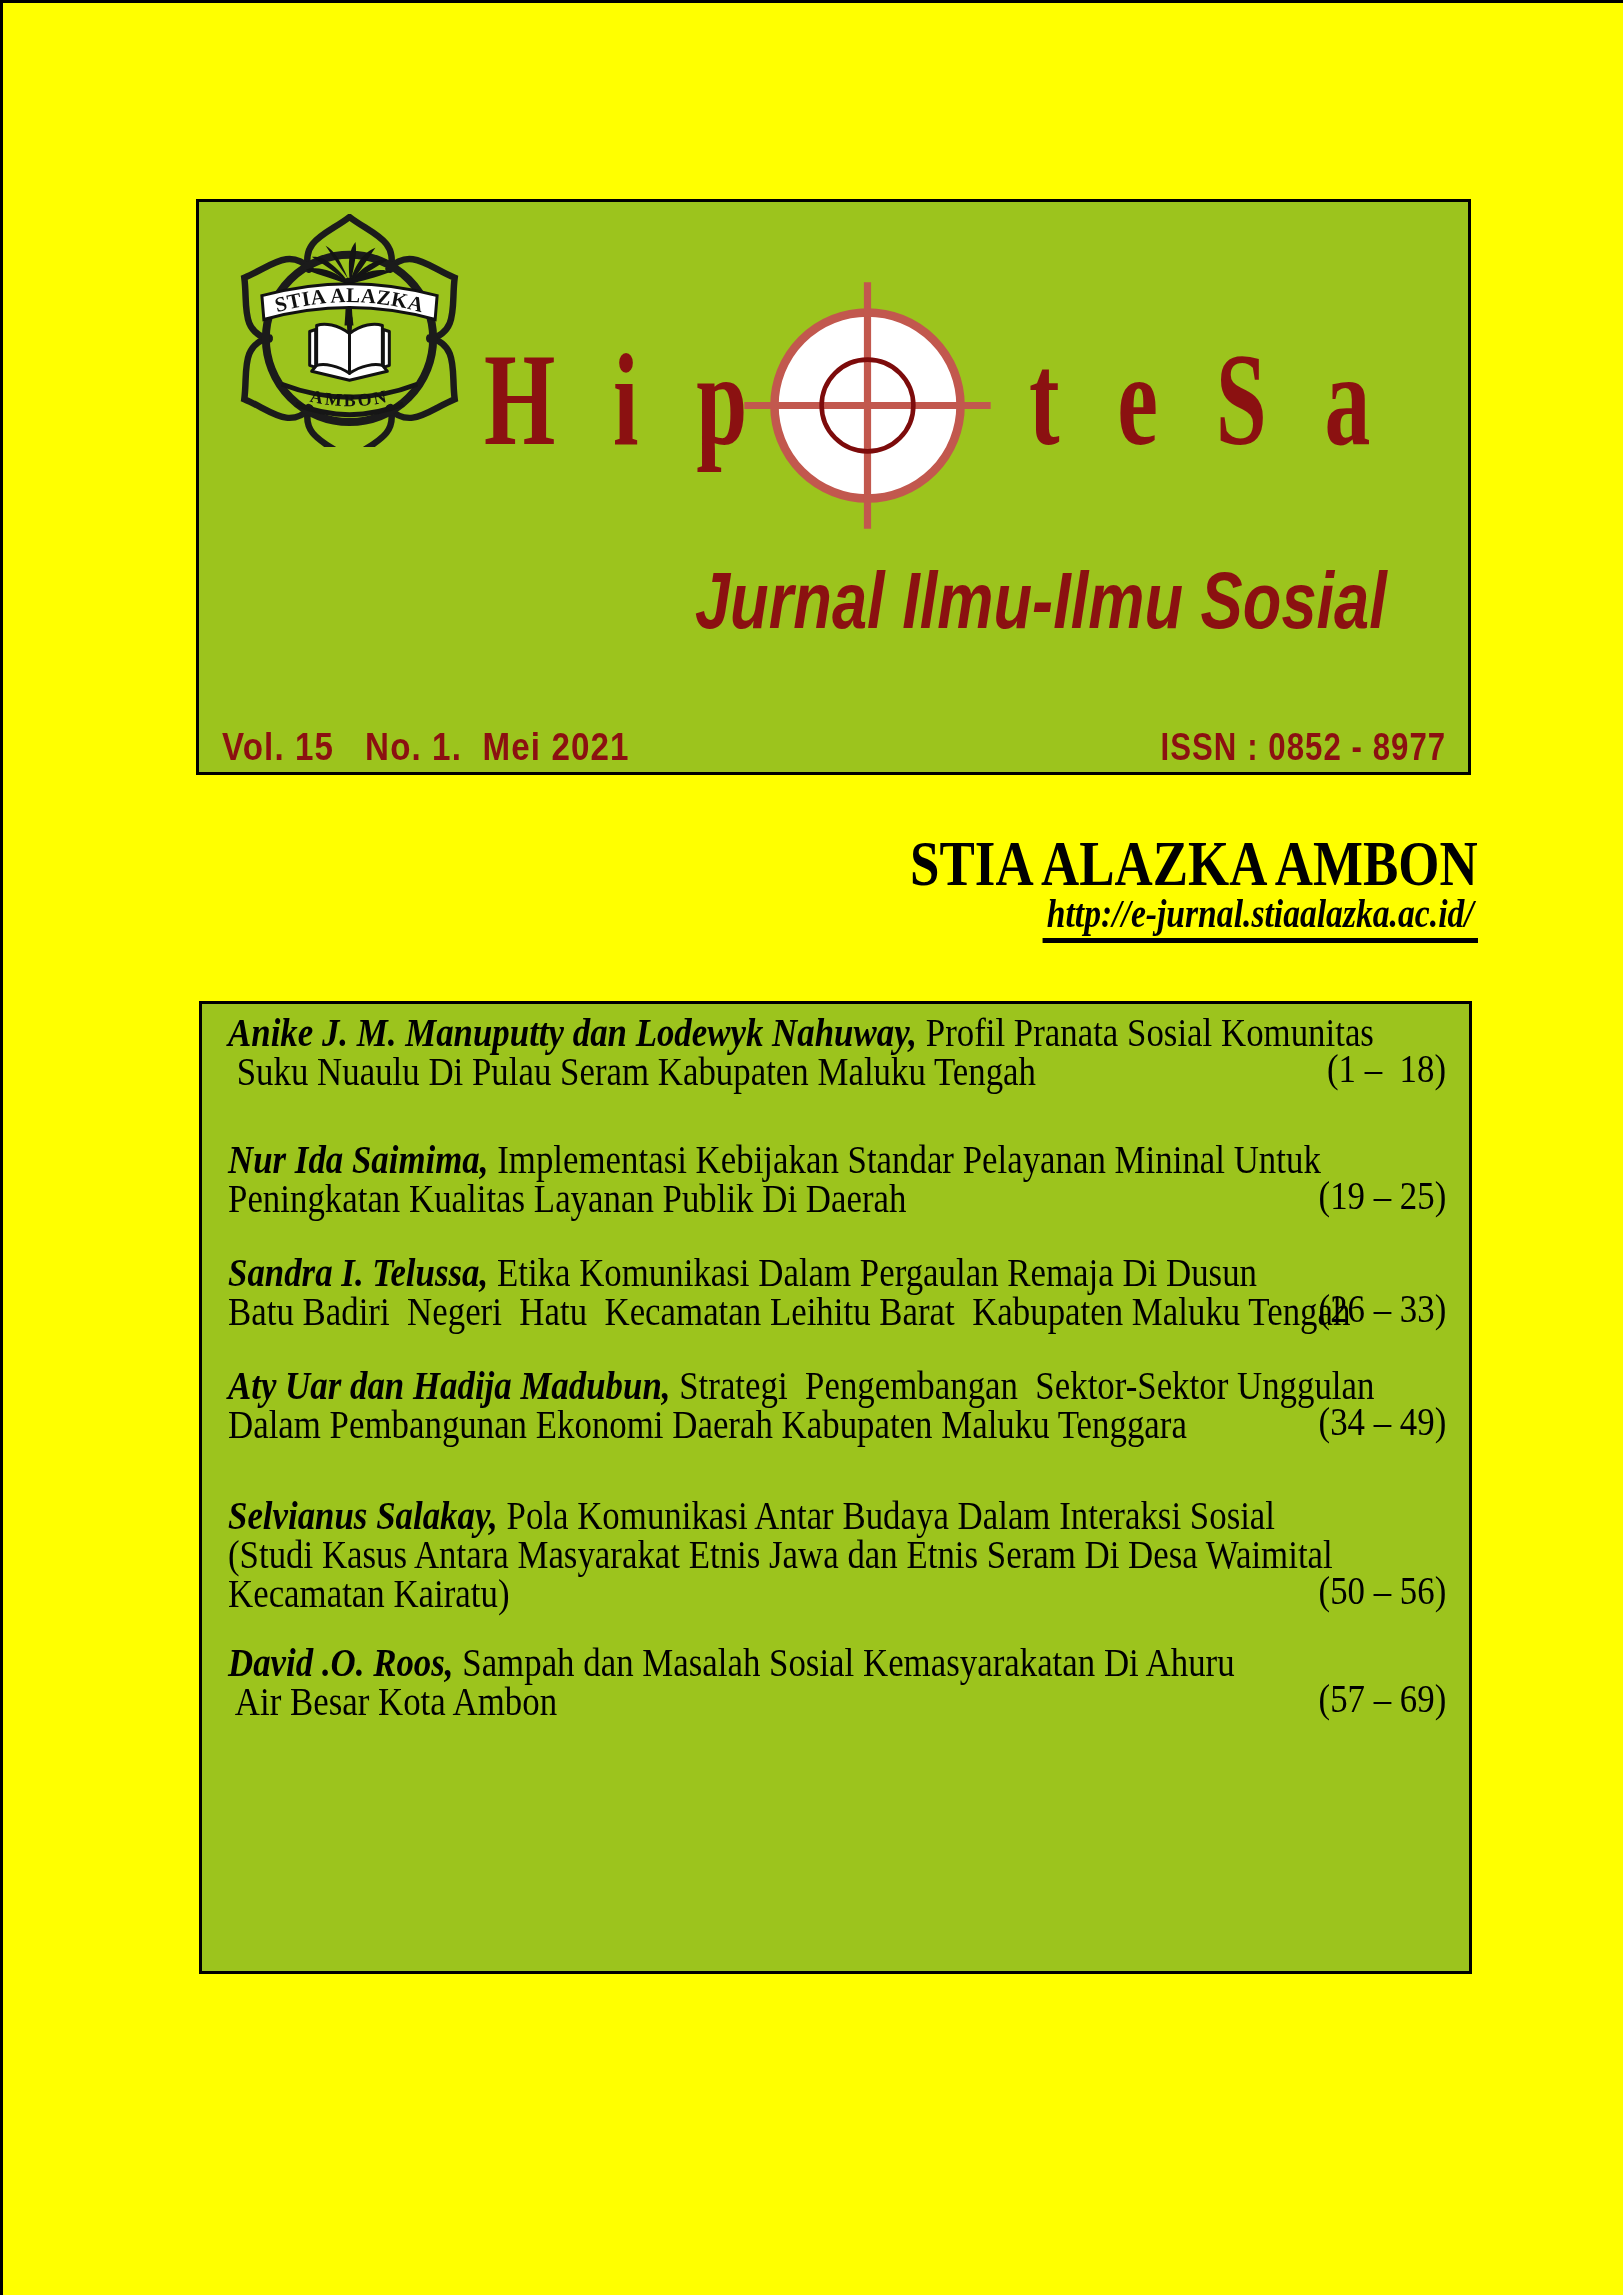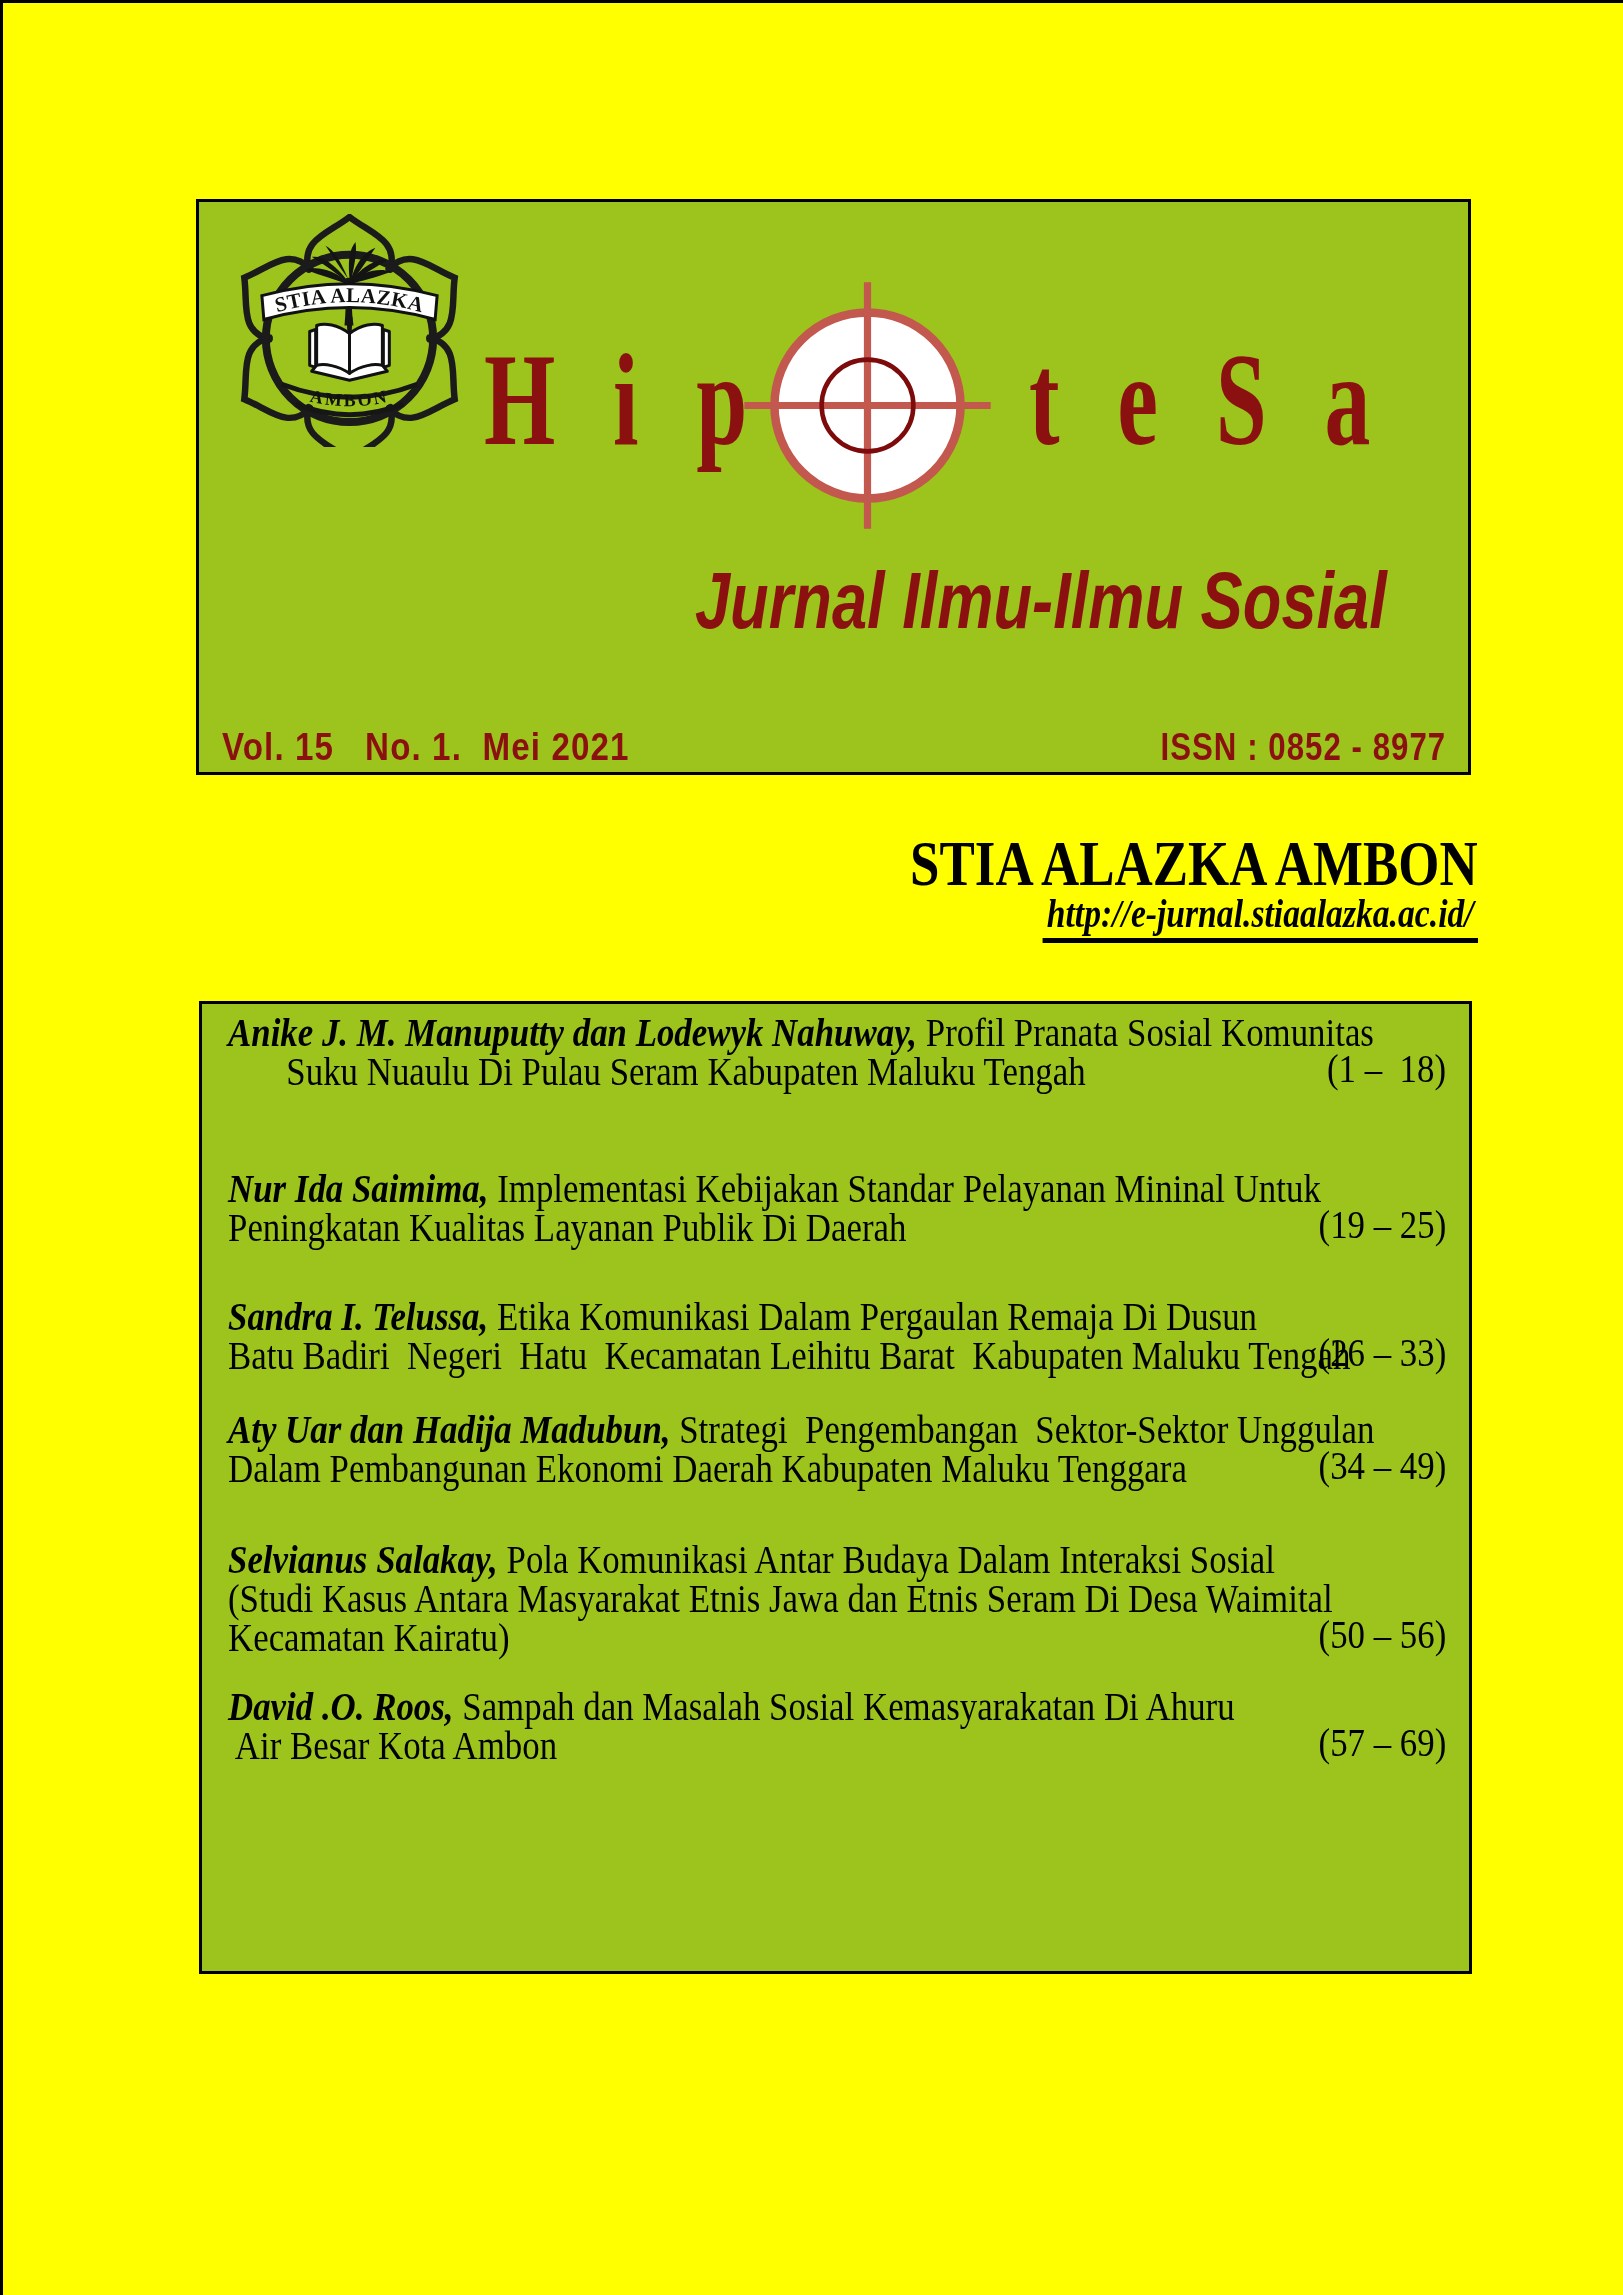--- a/index.html
+++ b/index.html
@@ -58,22 +58,22 @@
   .publisher-url{
     position:absolute;right:145px;top:890px;
     font-family:"Liberation Serif", serif;font-weight:bold;font-style:italic;
     font-size:41px;line-height:1;color:#000;white-space:pre;
     padding:0 5.2px 3.9px 5.2px;border-bottom:5.9px solid #000;
     transform:scaleX(0.82);transform-origin:right top;
   }
 
   
   .toc-entry{position:relative;padding-right:209px;}
-  .toc-entry:nth-of-type(1){margin-bottom:78px;text-align:right;}
-  .toc-entry:nth-of-type(2){margin-bottom:50px;}
+  .toc-entry:nth-of-type(1){margin-bottom:49px;}
+  .toc-entry:nth-of-type(2){margin-bottom:35px;}
   .toc-entry:nth-of-type(3){margin-bottom:35px;}
   .toc-entry:nth-of-type(4){margin-bottom:52px;text-align:right;}
   .toc-entry:nth-of-type(5){margin-bottom:30px;}
   .toc-entry:nth-of-type(6){margin-bottom:14.4px;}
   .toc-entry:nth-of-type(7){margin-bottom:37px;}
   .toc-line{
     margin:0;font-size:41px;line-height:39px;color:#000;
     white-space:pre;transform:scaleX(0.85);transform-origin:left top;
   }
   .toc-author{font-weight:bold;font-style:italic;}

